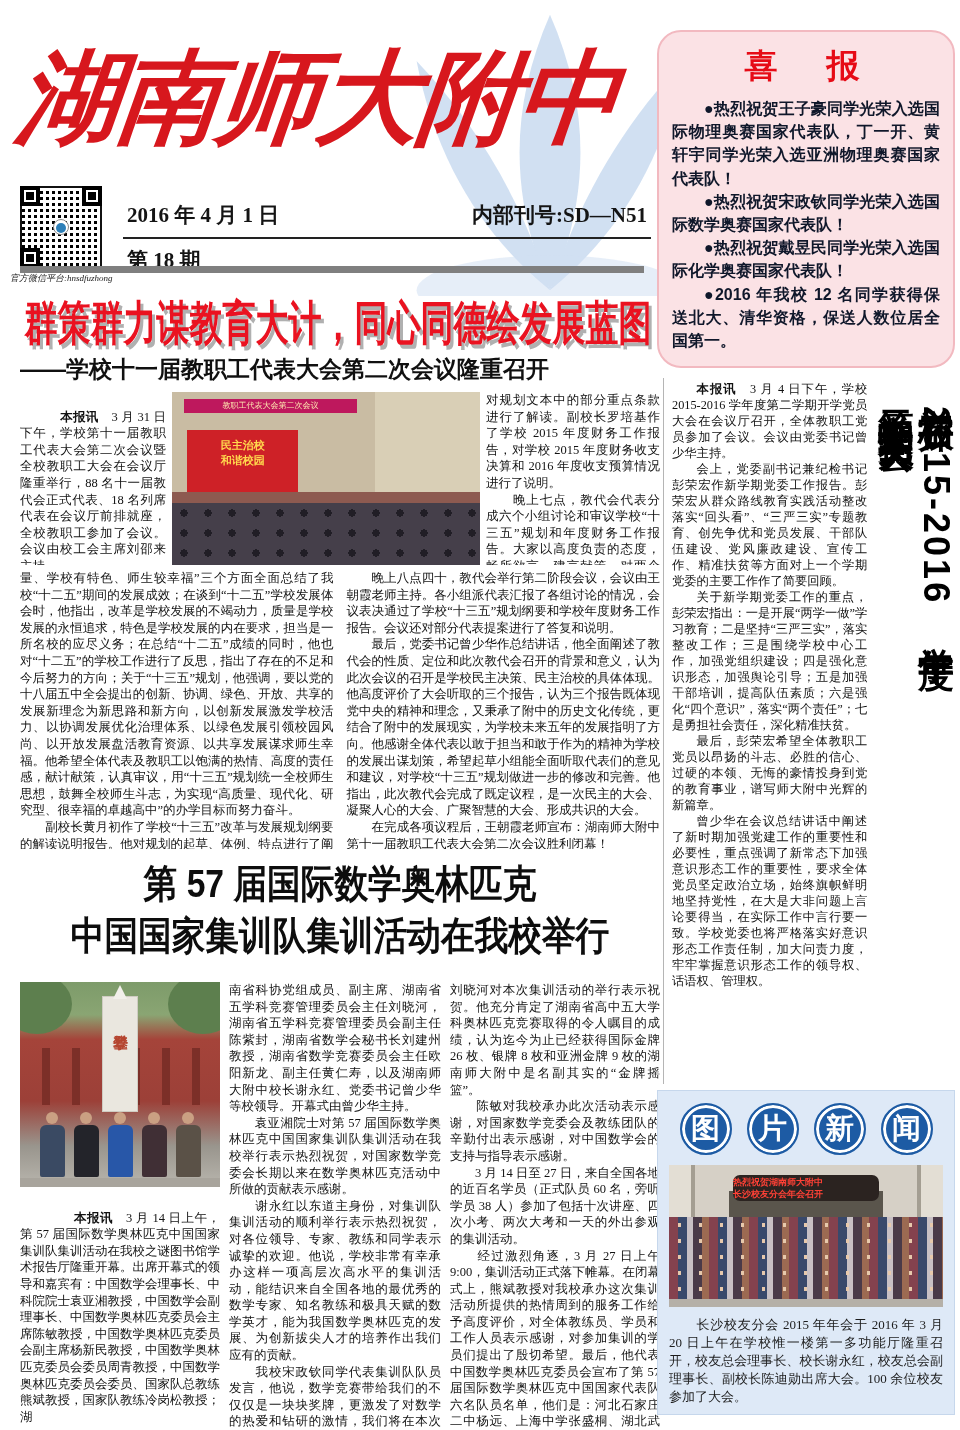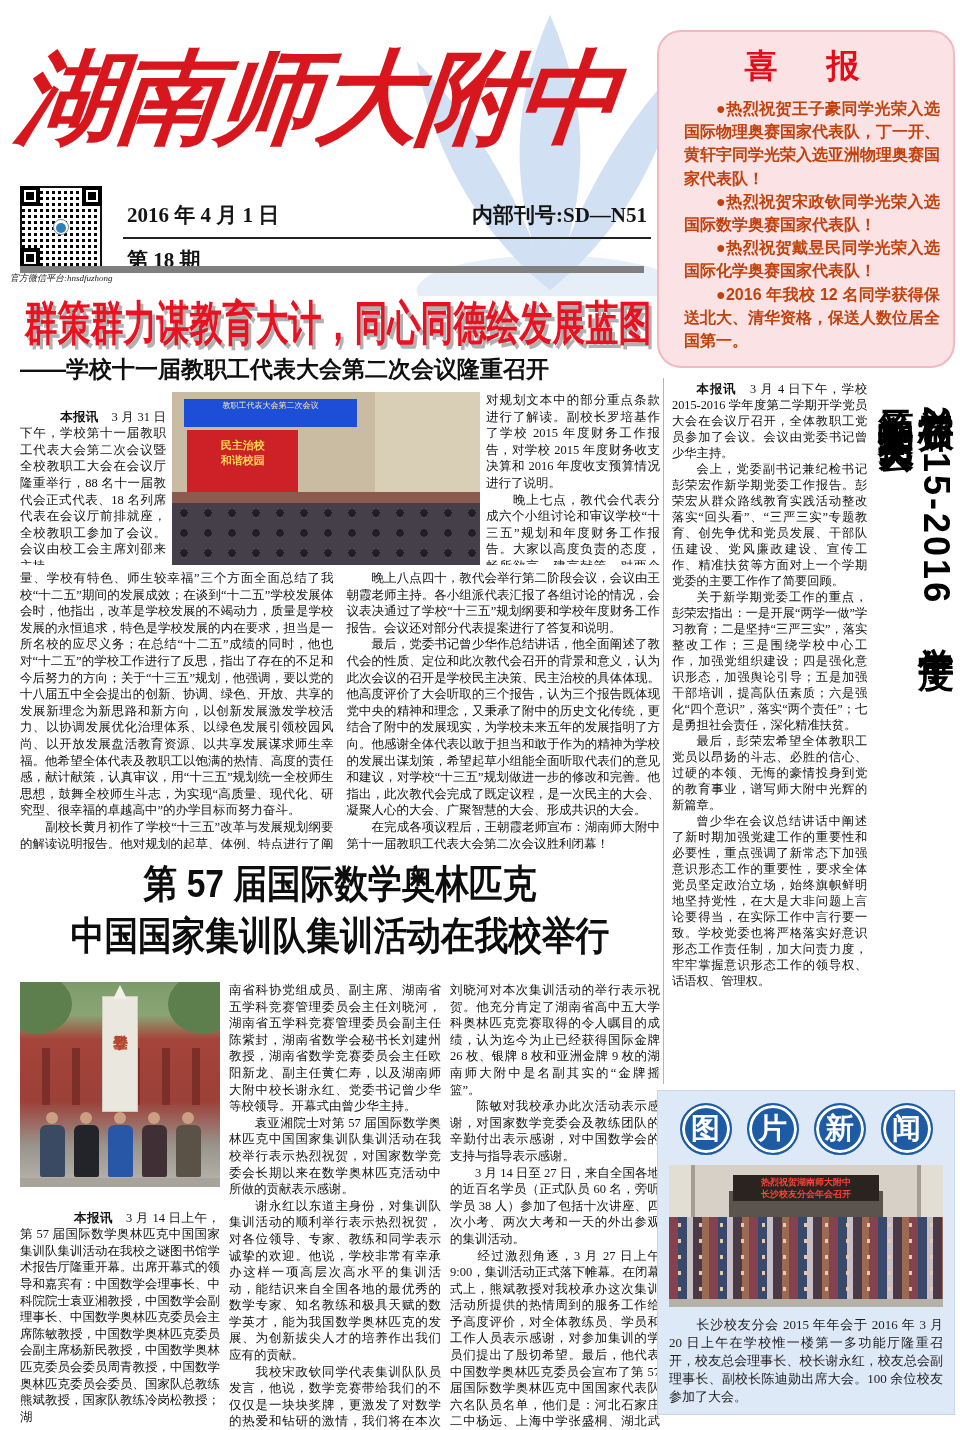--- a/index.html
+++ b/index.html
@@ -28,22 +28,22 @@
   .info-row{display:flex;justify-content:space-between;align-items:baseline;padding:7px 4px 8px 4px;
         font-weight:bold;font-size:21px;font-family:"Liberation Serif",serif;}
   .info-row.first{border-bottom:2px solid #222;}
   .thick-bar{position:absolute;left:20px;top:266px;width:624px;height:7px;background:#7f7f7f;z-index:2;}
 
   
   .good-news{position:absolute;left:657px;top:30px;width:298px;height:338px;
         background:#fbe2e5;border:2px solid #f2b9c0;border-radius:24px;padding:10px 13px;}
   .gn-title{text-align:center;color:#e60b16;font-family:"Liberation Sans",sans-serif;
         font-weight:900;font-size:33px;letter-spacing:8px;margin:2px 0 8px 0;}
-  .gn-item{color:#c2410c;font-family:"Liberation Sans",sans-serif;font-weight:bold;
-        font-size:16px;line-height:1.45;text-align:justify;text-indent:2em;margin-left:12px;}
+  .gn-item{color:#0f172a;font-family:"Liberation Sans",sans-serif;font-weight:bold;
+        font-size:16px;line-height:1.45;text-align:justify;text-indent:2em;}
 
   
   .a1-headline{position:absolute;left:14px;top:292px;width:648px;text-align:center;z-index:2;
         font-family:"Liberation Sans","DejaVu Sans",sans-serif;font-weight:900;font-size:33px;
         color:#ea1220;text-shadow:3px 3px 0 #b0b0b0;white-space:nowrap;
         transform:scale(1.0,1.42);transform-origin:center top;}
   .a1-subhead{position:absolute;left:20px;top:354px;width:640px;
         font-family:"Liberation Sans",sans-serif;font-weight:900;font-size:23px;color:#101010;}
   .a1-body{position:absolute;left:20px;top:392px;width:640px;}
   .a1-rowA{display:flex;gap:6px;height:173px;overflow:hidden;}
@@ -52,21 +52,21 @@
   .a1-rowB{display:flex;gap:13px;height:279px;overflow:hidden;margin-top:5px;}
   .a1-rowB > div{flex:1;}
   .bt{font-size:12.5px;line-height:16.6px;text-align:justify;white-space:pre-wrap;color:#121212;}
   .bt b{font-family:"Liberation Sans",sans-serif;}
   .lede b{margin-left:1em;}
   .lede2 b{margin-left:2em;}
 
   
   .photo1{position:relative;width:308px;height:173px;overflow:hidden;background:#c9bca3;}
   .p1-wallR{position:absolute;right:0;top:0;width:34%;height:62%;background:#d9cfb6;}
-  .p1-banner{position:absolute;left:4%;top:4%;width:56%;height:28px;background:#1d4ed8;
+  .p1-banner{position:absolute;left:4%;top:4%;width:56%;height:14px;background:#be185d;
         color:#ffe9b0;font-size:8px;line-height:14px;text-align:center;overflow:hidden;
         font-family:"Liberation Sans",sans-serif;}
   .p1-screen{position:absolute;left:5%;top:22%;width:36%;height:36%;background:#ce2127;
         color:#ffd84d;font-family:"Liberation Sans",sans-serif;font-weight:bold;
         font-size:11px;line-height:1.4;text-align:center;padding-top:8px;}
   .p1-table{position:absolute;left:0;top:58%;width:100%;height:9%;background:#8d5a50;}
   .p1-audience{position:absolute;left:0;bottom:0;width:100%;height:36%;background-color:#453f4a;
         background-image:radial-gradient(circle 6px,#211e26 60%,transparent 62%);
         background-size:24px 20px;}
 
@@ -112,22 +112,22 @@
   .pn-title{display:flex;justify-content:center;gap:15px;margin:2px 0 10px 0;}
   .pn-circle{width:52px;height:52px;border-radius:50%;background:#1d5ba4;color:#fff;
         font-family:"Liberation Sans",sans-serif;font-size:29px;font-weight:900;
         display:flex;align-items:center;justify-content:center;
         border:2px solid #1d5ba4;box-shadow:inset 0 0 0 3px #fff;}
   .photo3{position:relative;width:274px;height:142px;margin:0 auto;overflow:hidden;background:#d6d0c6;}
   .p3-pillar{position:absolute;top:0;width:26px;height:100%;background:#e3ded4;box-shadow:inset -4px 0 0 #a49e92;}
   .p3-pillar.l{left:0}.p3-pillar.r{right:0;box-shadow:inset 4px 0 0 #a49e92;}
   .p3-door{position:absolute;left:60px;top:26px;width:154px;height:60px;background:#5a554c;}
   .p3-led{position:absolute;left:64px;top:10px;width:146px;height:26px;background:#2b2320;
-        color:#ff4136;font-size:9px;line-height:12px;text-align:center;font-weight:bold;
-        font-family:"Liberation Sans",sans-serif;padding-top:1px;}
+        color:#ff4136;font-size:9px;line-height:12px;font-weight:bold;
+        font-family:"Liberation Sans",sans-serif;padding-top:1px;border-radius:7px;}
   .p3-crowd{position:absolute;left:0;bottom:8px;width:100%;height:58%;
         background-color:#6a6270;
         background-image:radial-gradient(circle 4px,#e7c9ac 45%,transparent 50%),
         repeating-linear-gradient(90deg,#84424e 0 9px,#39496b 9px 18px,#c8c0c4 18px 24px,#4a3a48 24px 33px,#9c6a52 33px 40px);
         background-size:21px 16px,auto;}
   .p3-ground{position:absolute;bottom:0;width:100%;height:8px;background:#b5b0a8;}
   .pn-caption{margin-top:9px;font-size:13px;line-height:18px;text-align:justify;color:#1c1c1c;
         font-family:"Liberation Serif",serif;}
 </style>
 </head>

